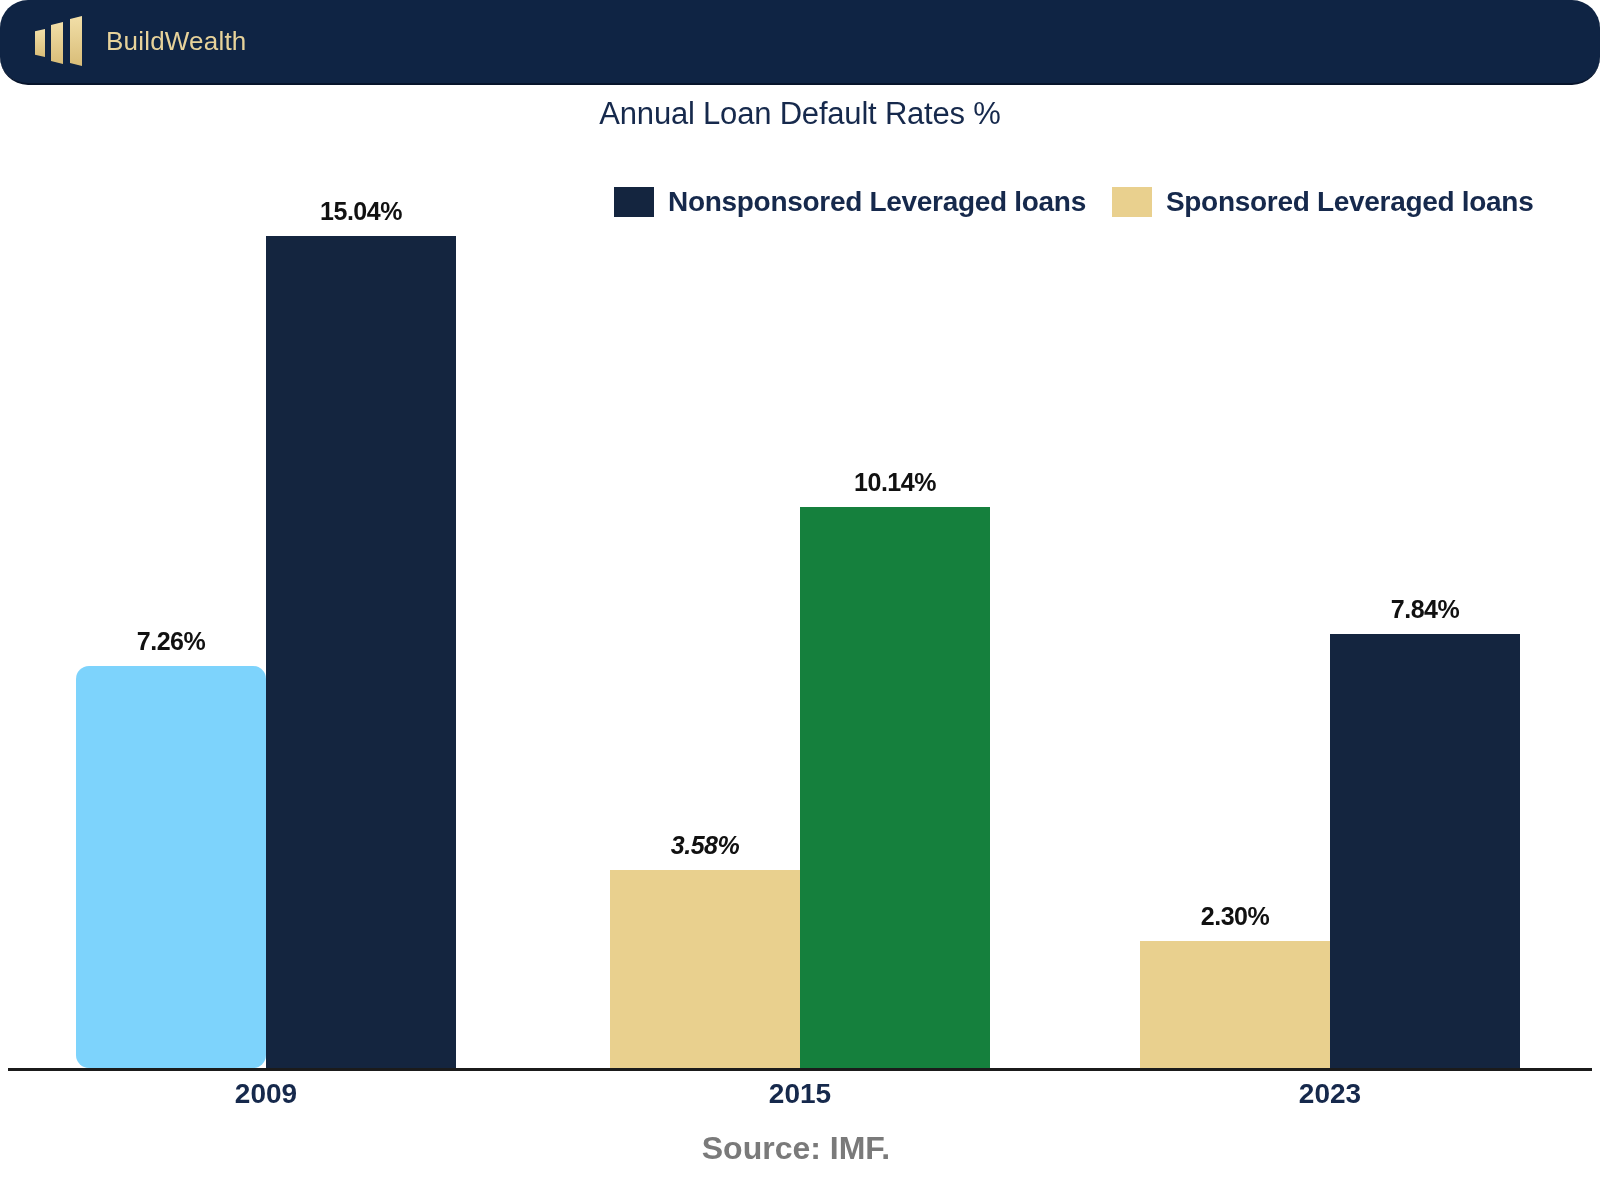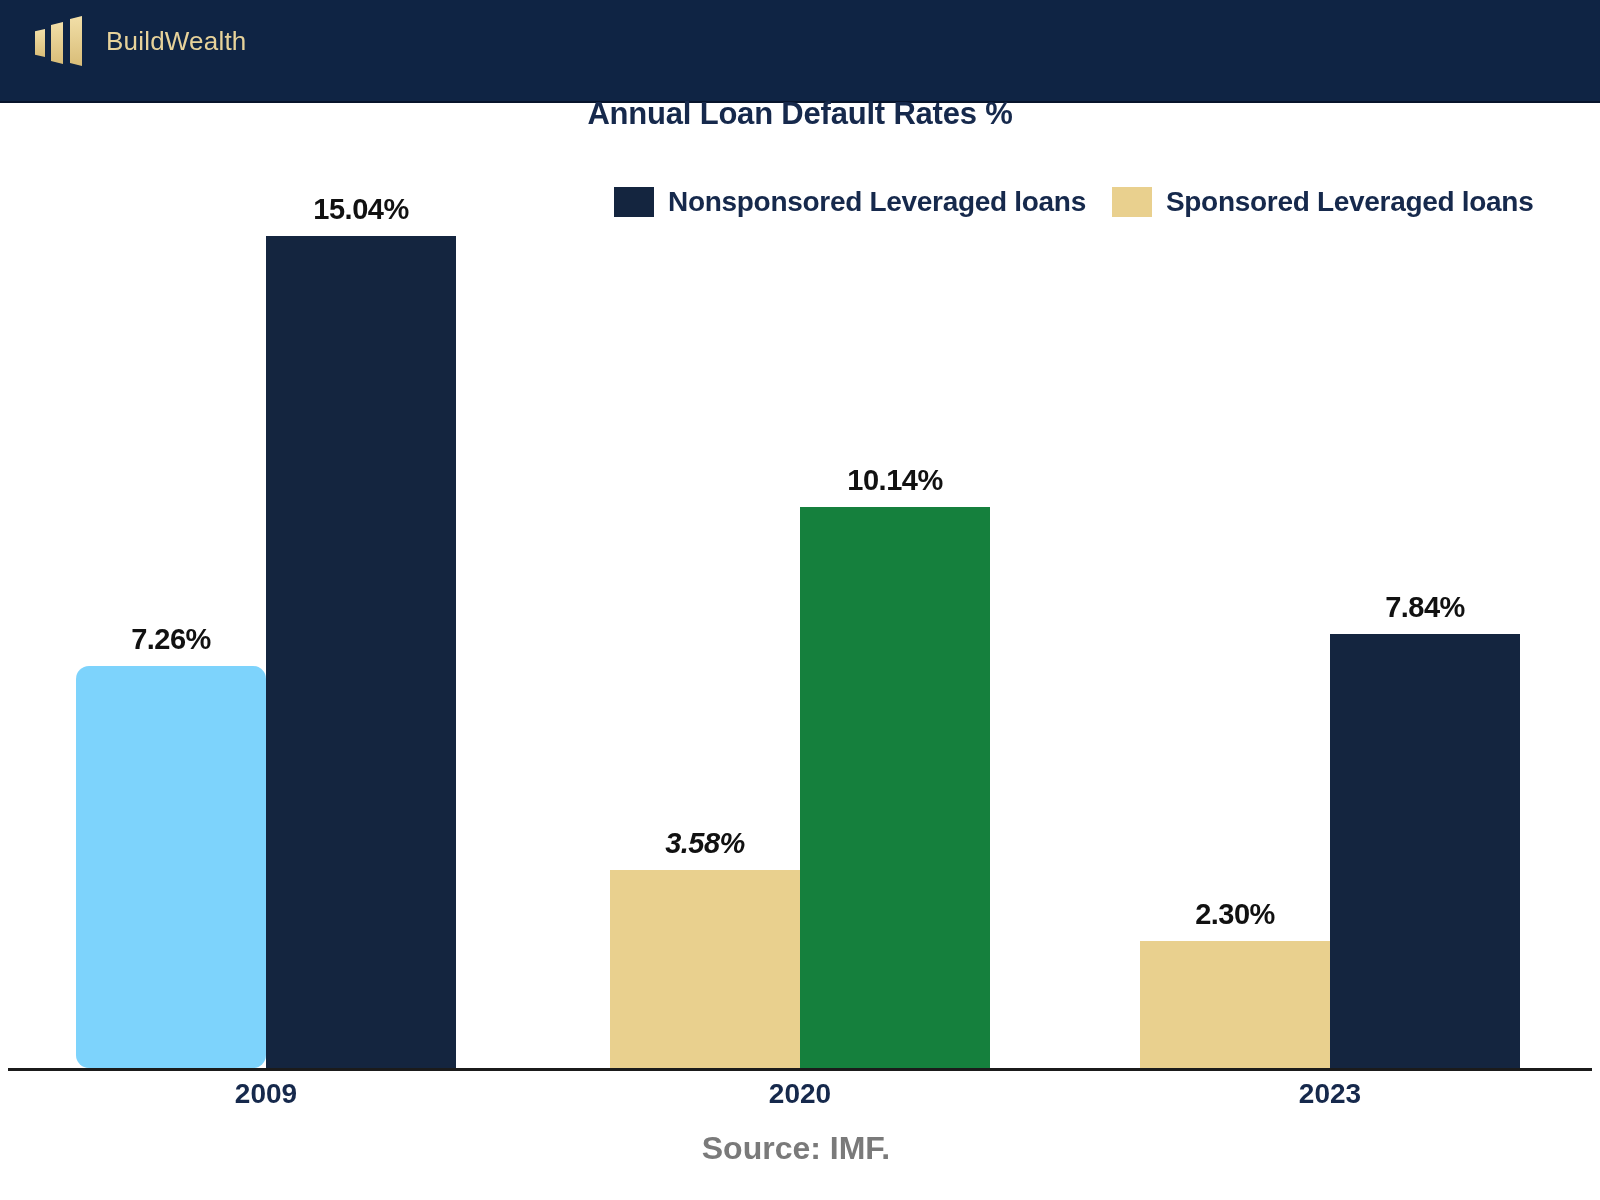--- a/index.html
+++ b/index.html
@@ -8,23 +8,24 @@
     height: 1200px;
     background: #ffffff;
     font-family: "Liberation Sans", sans-serif;
     overflow: hidden;
   }
 
   
   .header {
     position: absolute;
     left: 0; top: 0;
-    width: 1600px; height: 103px;
+    width: 1600px; height: 85px;
     background: #0F2444;
     border-bottom: 2px solid #07142b;
+    border-radius: 28px;
   }
   .brand {
     position: absolute;
     left: 34px; top: 12px;
     display: flex;
     align-items: center;
     height: 58px;
   }
   .logo-mark {
     width: 54px; height: 50px;
@@ -58,21 +59,21 @@
   }
 
   
   .chart-title {
     position: absolute;
     left: 0; top: 96px;
     width: 1600px;
     text-align: center;
     color: #16294C;
     font-size: 31px;
-    font-weight: bold;
+    font-weight: normal;
     letter-spacing: -0.2px;
   }
 
   
   .legend {
     position: absolute;
     left: 614px; top: 186px;
     display: flex;
     align-items: center;
     gap: 26px;
@@ -111,21 +112,21 @@
   }
   .bar.gold   { background: #E9D08E; }
   .bar.navy   { background: #14253F; }
   .bar-value {
     position: absolute;
     bottom: 100%;
     left: 50%;
     transform: translateX(-50%);
     margin-bottom: 10px;
     color: #111111;
-    font-size: 29px;
+    font-size: 25px;
     font-weight: bold;
     white-space: nowrap;
     letter-spacing: -0.5px;
   }
   .cat-label {
     position: absolute;
     top: 1078px;
     text-align: center;
     color: #16294C;
     font-size: 28px;
@@ -180,21 +181,21 @@
     <span class="bar-value">15.04%</span>
   </div>
   <div class="cat-label" id="cat-0" style="left: 76px; width: 380px;">2009</div>
 
   <div class="bar gold" id="bar-0-1" style="left: 610px; width: 190px; height: 198.043px; background: rgb(233, 208, 142); font-style: italic;">
     <span class="bar-value">3.58%</span>
   </div>
   <div class="bar navy" id="bar-1-1" style="left: 800px; width: 190px; height: 560.936px; background: #15803d;">
     <span class="bar-value">10.14%</span>
   </div>
-  <div class="cat-label" id="cat-1" style="left: 610px; width: 380px;">2020</div>
+  <div class="cat-label" id="cat-1" style="left: 610px; width: 380px;">2015</div>
 
   <div class="bar gold" id="bar-0-2" style="left: 1140px; width: 190px; height: 127.234px; background: rgb(233, 208, 142); padding-left: 20px;">
     <span class="bar-value">2.30%</span>
   </div>
   <div class="bar navy" id="bar-1-2" style="left: 1330px; width: 190px; height: 433.702px; background: rgb(20, 37, 63);">
     <span class="bar-value">7.84%</span>
   </div>
   <div class="cat-label" id="cat-2" style="left: 1140px; width: 380px;">2023</div>
 </div>
 

